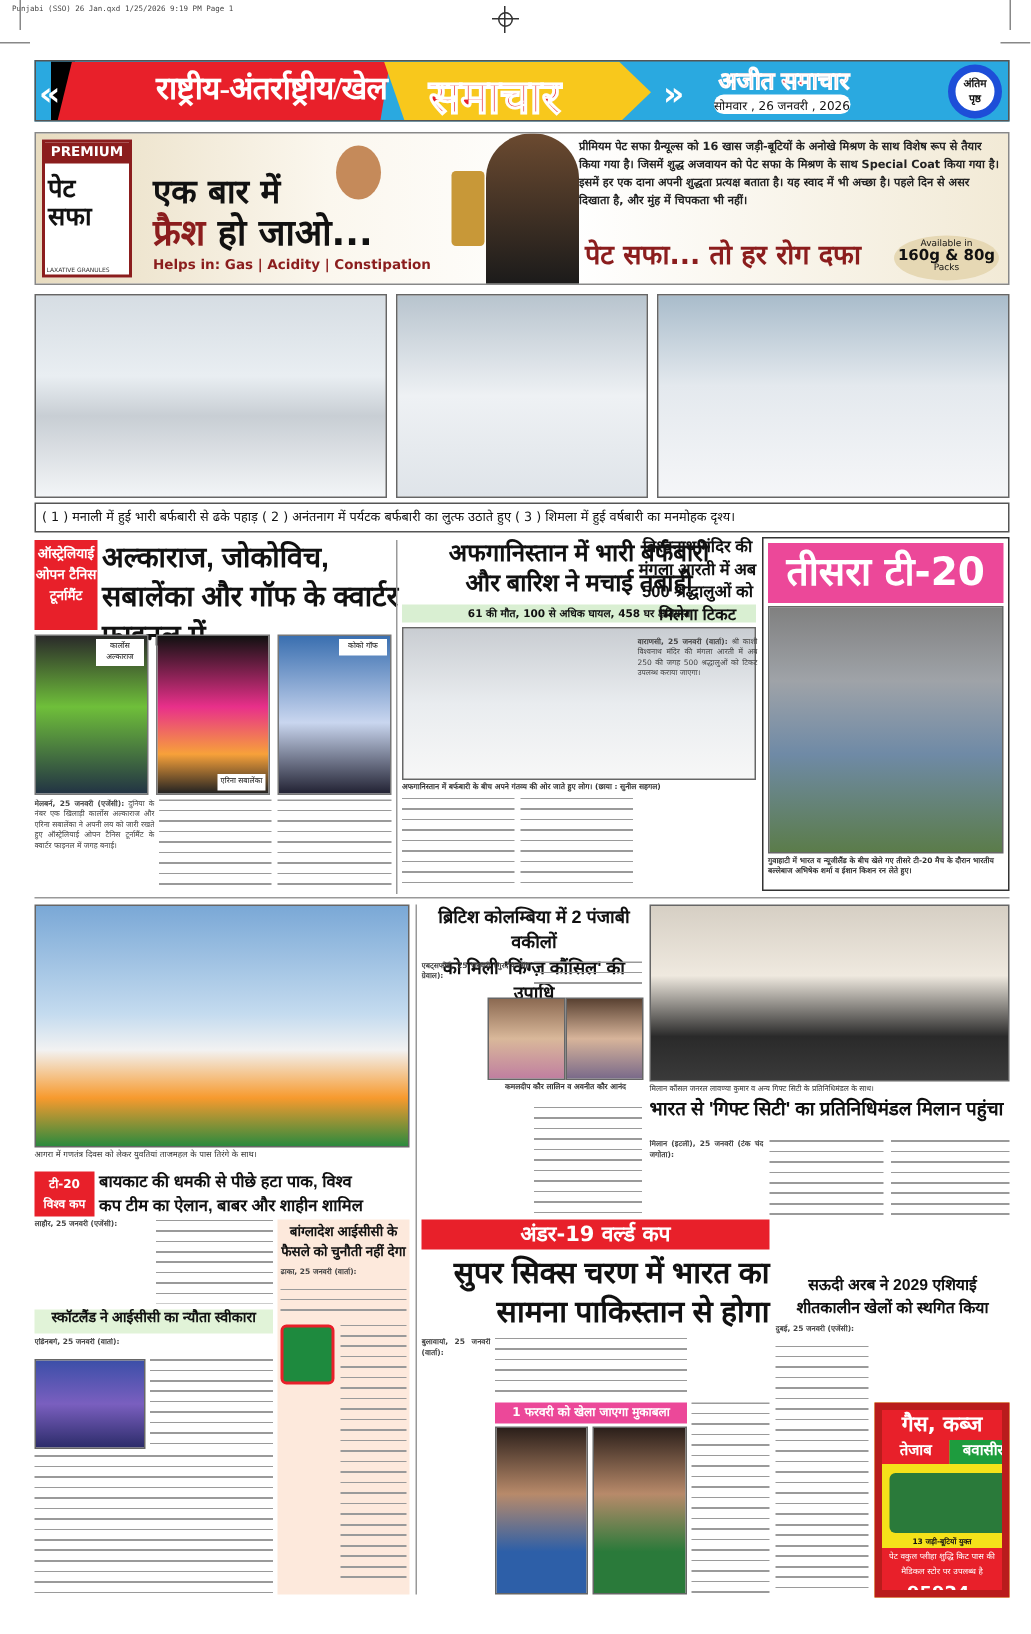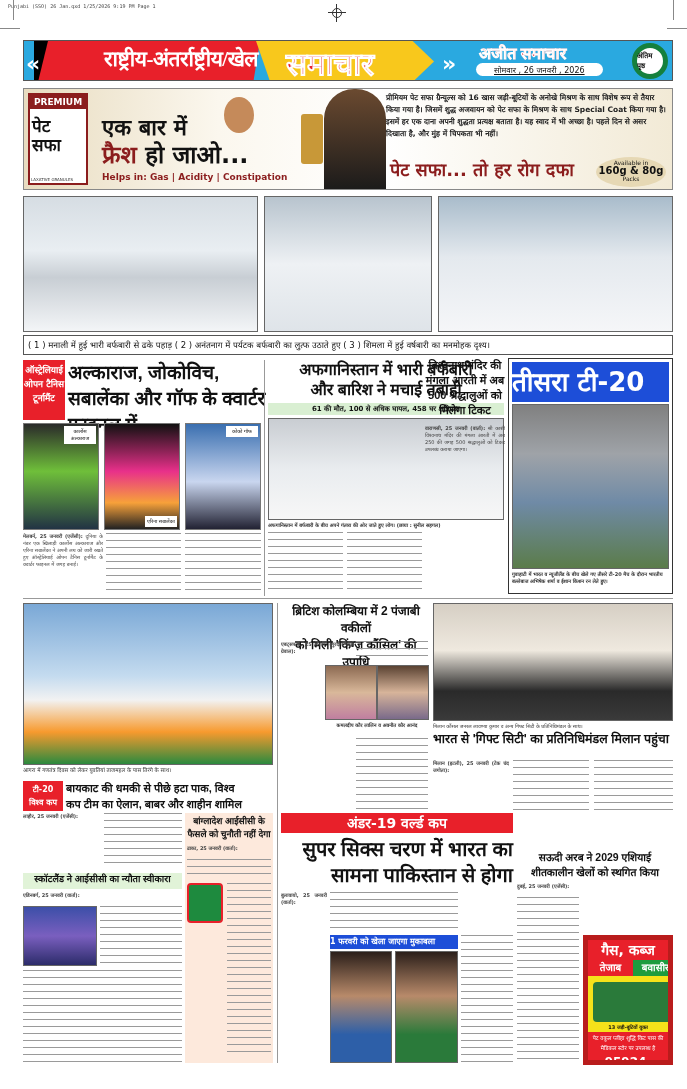--- a/index.html
+++ b/index.html
@@ -16,22 +16,22 @@
 
   
   .mast{position:absolute;left:23px;top:40px;width:650px;height:41px;background:#2aa9e0;border:1px solid #555;overflow:hidden;}
   .mast .m-left{position:absolute;left:14px;top:0;height:41px;width:222px;background:#e8202a;clip-path:polygon(10px 0,100% 0,97% 100%,0 100%);}
   .mast .m-black{position:absolute;left:10px;top:0;width:16px;height:41px;background:#000;}
   .mast .m-sec{position:absolute;left:35px;top:3px;color:#fff;font-size:21px;font-weight:bold;white-space:nowrap;font-family:Liberation Serif, serif;letter-spacing:-0.5px;margin-left:45px;}
   .mast .m-yellow{position:absolute;left:232px;top:0;width:178px;height:41px;background:#f8c81c;clip-path:polygon(0 0,88% 0,100% 50%,88% 100%,8% 100%);}
   .mast .m-title{position:absolute;left:262px;top:1px;font-size:31px;font-weight:bold;color:#e8202a;-webkit-text-stroke:1px #fff;font-family:"Liberation Sans",sans-serif;}
   .mast .m-chev{position:absolute;top:10px;color:#fff;font-size:22px;font-weight:bold;}
   .mast .m-paper{position:absolute;left:455px;top:1px;font-size:16px;font-weight:bold;color:#e8202a;-webkit-text-stroke:.6px #fff;font-family:"Liberation Sans",sans-serif;}
-  .mast .m-date{position:absolute;left:452px;top:22px;background:#fff;border-radius:8px;padding:1px 18px;font-size:8px;color:#111;text-decoration:underline;}
-  .mast .m-badge{position:absolute;right:4px;top:2px;width:36px;height:36px;border-radius:50%;background:#fff;border:5px solid #15803d;font-size:7px;line-height:10px;padding-top:3px;font-weight:bold;}
+  .mast .m-date{position:absolute;left:452px;top:22px;background:#fff;border-radius:8px;padding:1px 0;font-size:8px;color:#111;}
+  .mast .m-badge{position:absolute;right:4px;top:2px;width:36px;height:36px;border-radius:50%;background:#fff;border:5px solid #1d4ed8;font-size:7px;text-align:center;line-height:10px;padding-top:3px;font-weight:bold;}
 
   
   .ad{position:absolute;left:23px;top:88px;width:650px;height:102px;border:1px solid #888;background:linear-gradient(90deg,#e8dcc0 0%,#fbf7ee 30%,#fff 55%,#f2ead6 100%);overflow:hidden;}
   .ad .brand{position:absolute;left:4px;top:4px;width:60px;height:92px;border:2px solid #8b1d1d;background:#fff;}
   .ad .prem{position:absolute;left:0;top:0;width:56px;height:14px;background:#8b1d1d;color:#fff;font-size:9px;font-weight:bold;text-align:center;line-height:14px;}
   .ad .logo{position:absolute;left:2px;top:22px;font-size:17px;font-weight:bold;line-height:19px;color:#111;}
   .ad .lax{position:absolute;left:1px;bottom:1px;font-size:4px;color:#333;}
   .ad .slogan1{position:absolute;left:78px;top:22px;font-size:22px;font-weight:bold;color:#111;}
   .ad .slogan2{position:absolute;left:78px;top:48px;font-size:24px;font-weight:bold;color:#111;}
   .ad .slogan2 b{color:#8b1d1d;}
@@ -56,21 +56,21 @@
   .txt{position:absolute;font-size:5px;line-height:7px;color:#444;text-align:justify;overflow:hidden;}
   .lines{background:repeating-linear-gradient(180deg,#9a9a9a 0 1px,transparent 1px 7px);}
   .redtag{position:absolute;background:#e8202a;color:#fff;font-weight:bold;text-align:center;}
   .cap-s{position:absolute;font-size:5px;color:#333;line-height:7px;}
   .vdiv{position:absolute;width:1px;background:#999;}
   .hdiv{position:absolute;height:1px;background:#999;}
 
   .tennis{position:absolute;border:1px solid #777;overflow:hidden;}
   .lbl{position:absolute;background:#fff;font-size:5px;padding:2px;text-align:center;line-height:7px;}
 
-  .greenbar{position:absolute;background:#1d4ed8;color:#fff;font-weight:bold;}
+  .greenbar{position:absolute;background:#ec4899;color:#fff;font-weight:bold;text-align:center;}
   .ad2{position:absolute;left:583px;top:935px;width:90px;height:130px;border:5px solid #b91c1c;background:#f5e21a;overflow:hidden;}
 </style>
 </head>
 <body>
 
 <div class="slug">Punjabi (SSO) 26 Jan.qxd  1/25/2026  9:19 PM  Page 1</div>
 <div class="cropl"></div>
 <div class="cropr"></div>
 <div class="cropl2"></div>
 <div class="cropr2"></div>

